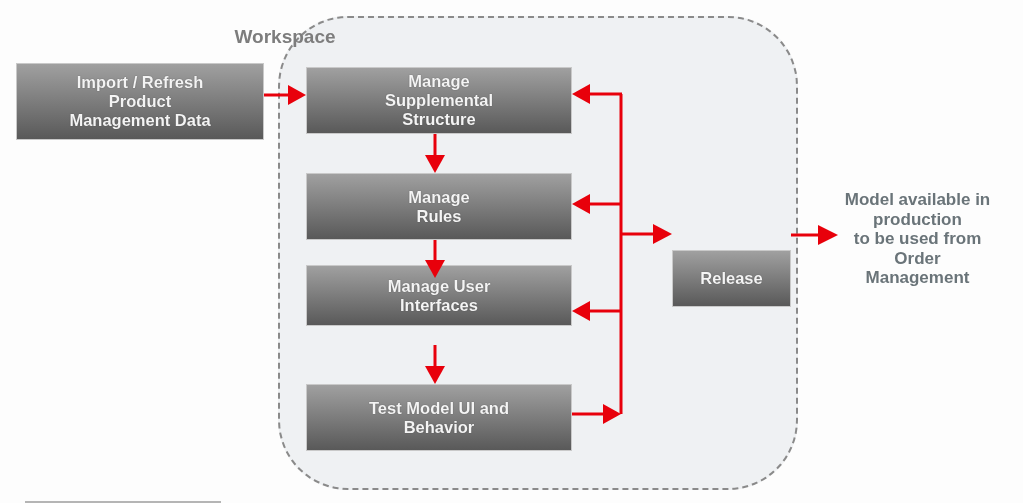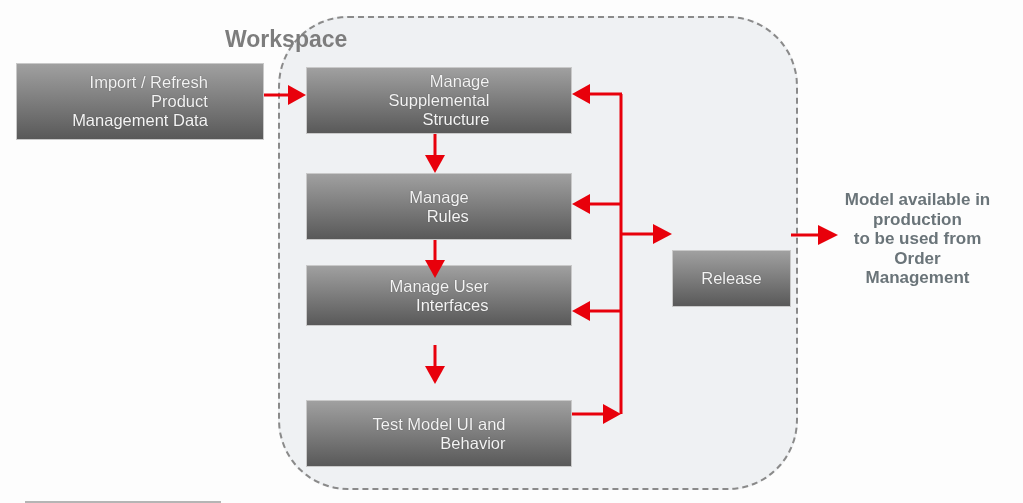--- a/index.html
+++ b/index.html
@@ -1,23 +1,23 @@
 <!DOCTYPE html>
 <html><head>
 <meta charset="utf-8">
 <style>
   html, body { margin: 0; padding: 0; background: #fdfdfd; }
   body { width: 1023px; height: 503px; position: relative; overflow: hidden;
          font-family: "Liberation Sans", "DejaVu Sans", sans-serif; }
   .workspace { position: absolute; left: 278px; top: 16px; width: 520px; height: 474px;
                border: 2px dashed #8a8a8a; border-radius: 70px; background: #eff1f3; box-sizing: border-box; }
   .ws-title { position: absolute; left: 0; top: 24px; width: 100%; text-align: center; color: #7d7d7d;
-              font-weight: bold; font-size: 23px; left: 225px; width: 120px; top: 26px; }
-  .box { position: absolute; display: flex; align-items: center; justify-content: center; text-align: right;
-         color: #f4f4f4; font-weight: normal; font-size: 16.5px; line-height: 19px;
+              font-weight: bold; font-size: 19px; left: 225px; width: 120px; top: 26px; }
+  .box { position: absolute; display: flex; align-items: center; justify-content: center; text-align: center;
+         color: #f4f4f4; font-weight: bold; font-size: 16.5px; line-height: 19px;
          background: linear-gradient(#a0a0a0, #595959); border: 1px solid #c9c9c9; box-sizing: border-box;
          text-shadow: 0 0 1px #444; white-space: pre-line; }
   .out-text { position: absolute; left: 810px; top: 190px; width: 215px; text-align: center; color: #6a7479;
               font-weight: bold; font-size: 17px; line-height: 19.5px; white-space: pre-line; }
   svg { position: absolute; left: 0; top: 0; }
   .footer-line { position: absolute; left: 25px; top: 501px; width: 196px; height: 2px; background: #b5b5b5; }
 </style>
 </head>
 <body>
 
@@ -27,21 +27,21 @@
 <div class="box" style="left:16px;top:63px;width:248px;height:77px;">Import / Refresh
 Product
 Management Data</div>
 <div class="box" style="left:306px;top:67px;width:266px;height:67px;">Manage
 Supplemental
 Structure</div>
 <div class="box" style="left:306px;top:173px;width:266px;height:67px;">Manage
 Rules</div>
 <div class="box" style="left:306px;top:265px;width:266px;height:61px;">Manage User
 Interfaces</div>
-<div class="box" style="left:306px;top:400px;width:266px;height:67px;">Test Model UI and
+<div class="box" style="left:306px;top:384px;width:266px;height:67px;">Test Model UI and
 Behavior</div>
 <div class="box" style="left:672px;top:205px;width:119px;height:57px;margin-top:45px;">Release</div>
 
 <div class="out-text">Model available in
 production
 to be used from
 Order
 Management</div>
 
 <svg width="1023" height="503">

